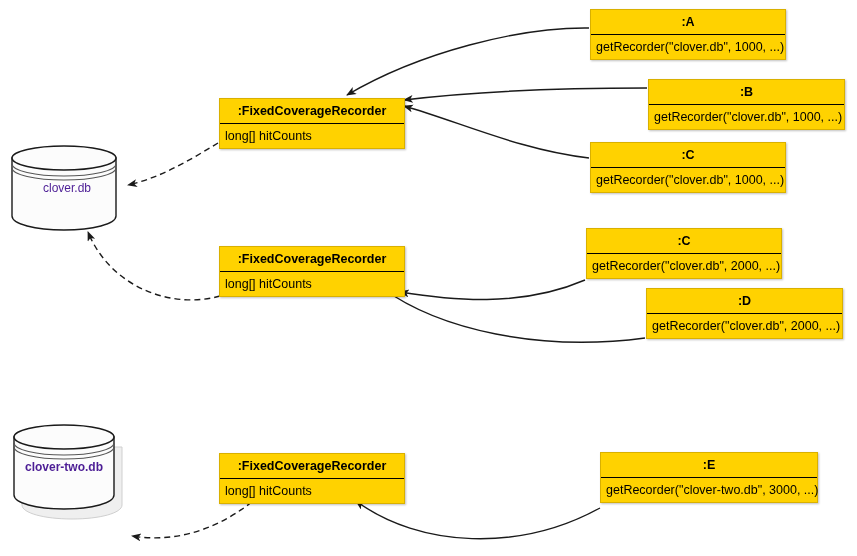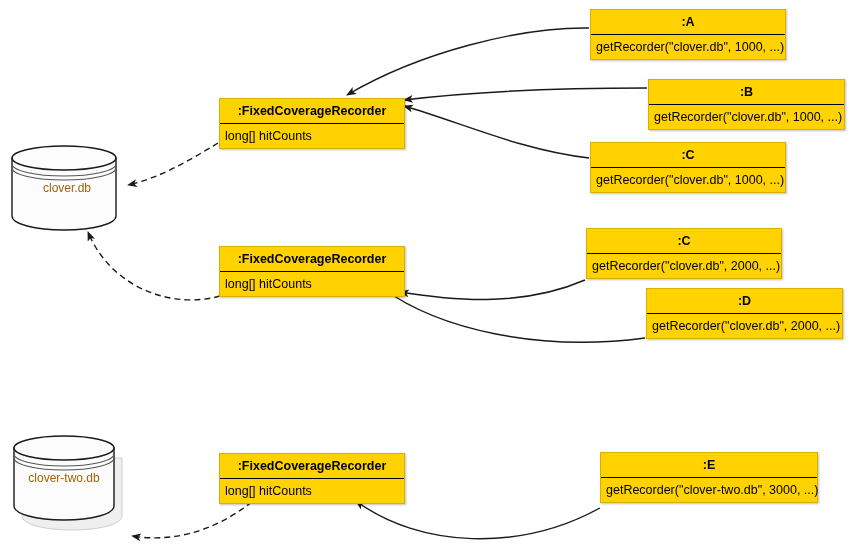--- a/index.html
+++ b/index.html
@@ -62,21 +62,21 @@
 
   
   .db {
     position: absolute;
   }
   .db-label {
     position: absolute;
     width: 100%;
     text-align: center;
     font-size: 12px;
-    color: #a16207;
+    color: #4c1d95;
     pointer-events: none;
   }
 </style>
 </head>
 <body>
 
 <div id="canvas">
 
   <svg class="edges" viewBox="0 0 857 556" width="857" height="556" xmlns="http://www.w3.org/2000/svg">
     <defs>
@@ -113,21 +113,21 @@
   <div class="db" style="left:8px; top:142px; width:118px; height:90px;">
     <svg width="118" height="90" viewBox="0 0 118 90" xmlns="http://www.w3.org/2000/svg">
       <path d="M4,16 L4,74 C4,82 27,88 56,88 C85,88 108,82 108,74 L108,16 Z" fill="#FCFCFC" stroke="#1A1A1A" stroke-width="1.4"></path>
       <ellipse cx="56" cy="16" rx="52" ry="12" fill="#FCFCFC" stroke="#1A1A1A" stroke-width="1.4"></ellipse>
       <path d="M4,22 C4,28.6 27,34 56,34 C85,34 108,28.6 108,22" fill="none" stroke="#555555" stroke-width="1.1"></path>
       <path d="M4,26 C4,32.6 27,38 56,38 C85,38 108,32.6 108,26" fill="none" stroke="#555555" stroke-width="1.1"></path>
     </svg>
     <div class="db-label" style="top:39px;">clover.db</div>
   </div>
 
-  <div class="db" style="left:8px; top:432px; width:124px; height:100px;">
+  <div class="db" style="left:8px; top:421px; width:124px; height:100px;font-weight:bold;">
     <svg width="124" height="100" viewBox="0 0 124 100" xmlns="http://www.w3.org/2000/svg">
       <path d="M10,22 L10,80 C10,88 32,94 60,94 C88,94 110,88 110,80 L110,22 Z" fill="#EFEFEF" stroke="#CFCFCF" stroke-width="1" transform="translate(4,4)"></path>
       <path d="M6,16 L6,74 C6,82 28,88 56,88 C84,88 106,82 106,74 L106,16 Z" fill="#FCFCFC" stroke="#1A1A1A" stroke-width="1.4"></path>
       <ellipse cx="56" cy="16" rx="50" ry="12" fill="#FCFCFC" stroke="#1A1A1A" stroke-width="1.4"></ellipse>
       <path d="M6,22 C6,28.6 28,34 56,34 C84,34 106,28.6 106,22" fill="none" stroke="#555555" stroke-width="1.1"></path>
       <path d="M6,26 C6,32.6 28,38 56,38 C84,38 106,32.6 106,26" fill="none" stroke="#555555" stroke-width="1.1"></path>
     </svg>
     <div class="db-label" style="top:39px; width:112px;">clover-two.db</div>
   </div>
 

